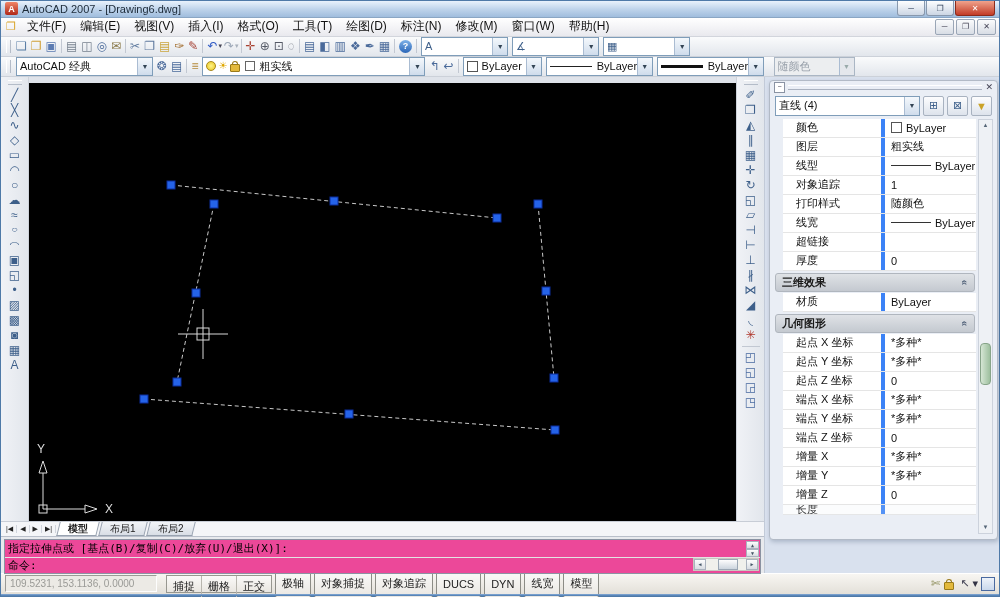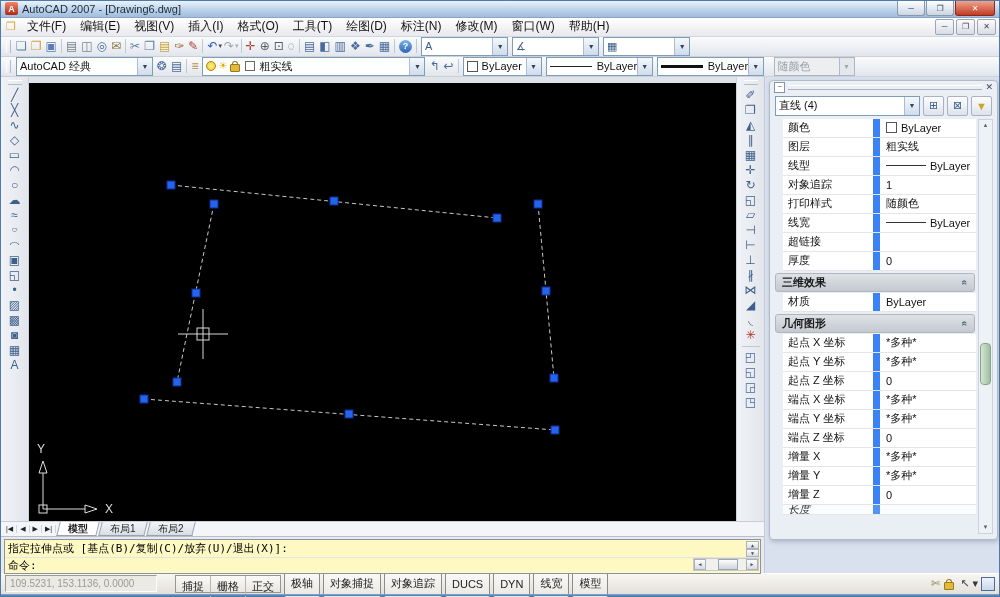--- a/index.html
+++ b/index.html
@@ -75,21 +75,21 @@
   .tabs-row{height:14px;display:flex;align-items:center;background:#f4f5f8;border-top:1px solid #c8cdd6;
     font-size:10px;padding-left:2px;}
   .tnav{font-size:7px;color:#222;padding:0 3px;border-right:1px solid #d0d4dc;}
   .tab{height:13px;display:flex;align-items:center;padding:0 9px;margin-left:2px;color:#222;
     background:linear-gradient(#f2f4f7,#d9dee6);border:1px solid #98a2b0;border-top:none;transform:skewX(-14deg);}
   .tab>span{transform:skewX(14deg);}
   .tab.active{background:#fff;font-weight:bold;}
 
   
   .command{height:38px;background:#e8eaee;border-top:1px solid #b9bfca;padding:2px 3px;display:flex;}
-  .cmd-box{flex:1;background:#fef9c3;border:1px solid #8b93a2;position:relative;
+  .cmd-box{flex:1;background:#ec4899;border:1px solid #8b93a2;position:relative;
     font-family:"DejaVu Sans Mono","Liberation Mono",monospace;font-size:11px;color:#000;}
   .cmd-hist{height:17px;line-height:17px;padding-left:3px;white-space:nowrap;overflow:hidden;}
   .cmd-prompt{height:15px;line-height:15px;padding-left:3px;border-top:1px solid #e4e4e4;}
   .cmd-vscroll{position:absolute;right:1px;top:1px;width:13px;height:16px;display:flex;flex-direction:column;}
   .cmd-hscroll{position:absolute;right:1px;top:18px;width:64px;height:11px;display:flex;align-items:center;
     background:#f0f0ec;border:1px solid #c8c8c0;}
   .sbtn{flex:1;background:linear-gradient(#fdfdfd,#d8dce2);border:1px solid #aab2be;font-size:5px;color:#456;
     display:flex;align-items:center;justify-content:center;}
   .hthumb{width:18px;height:9px;background:linear-gradient(#fdfdfd,#ccd4de);border:1px solid #9aa6b4;margin-left:12px;}
 
@@ -106,35 +106,35 @@
   .pal-combo-row .combo{flex:1;height:18px;margin:0;}
   .pbtn{width:19px;height:18px;border:1px solid #a8b2c0;border-radius:2px;background:linear-gradient(#fdfdfe,#dde3ec);
     display:flex;align-items:center;justify-content:center;font-size:11px;color:#3d5f8a;}
   .pbtn.qs{color:#caa227;}
   .pal-grid{flex:1;margin:1px 4px 5px 5px;display:flex;overflow:hidden;}
   .grid-main{flex:1;overflow:hidden;}
   .sect-hdr{height:17px;background:linear-gradient(#dfe2e6,#c4c9d0);border:1px solid #b0b6be;border-radius:3px;
     display:flex;align-items:center;padding:0 6px;font-weight:bold;color:#1a1a1a;margin:2px 1px 1px 0;}
   .chev{margin-left:auto;color:#53637a;display:inline-block;transform:rotate(90deg);font-size:10px;}
   .prow{display:flex;height:18px;background:#fff;border-bottom:1px solid #e5e5e5;align-items:center;margin-left:8px;}
-  .prow.cut{height:9px;overflow:hidden;opacity:.85;font-style:italic;}
-  .plabel{width:44%;height:100%;display:flex;align-items:center;padding-left:5px;border-right:7px solid #3b82f6;color:#111;}
+  .prow.cut{height:9px;overflow:hidden;opacity:.85;}
+  .plabel{width:44%;height:100%;display:flex;align-items:center;padding-left:5px;border-right:4px solid #3b82f6;color:#111;margin-left:8px;}
   .pval{flex:1;display:flex;align-items:center;padding-left:6px;gap:4px;color:#111;}
   .pval .sw{margin-right:0;}
   .pval .pline{width:40px;height:1px;background:#333;}
   .pal-scroll{width:13px;margin-left:2px;background:#eef1f5;border:1px solid #ccd2dc;display:flex;
     flex-direction:column;align-items:center;position:relative;}
   .pal-scroll .sarr{font-size:6px;color:#567;height:11px;display:flex;align-items:center;}
   .pal-scroll .sarr.down{margin-top:auto;}
   .sthumb{position:absolute;top:54%;left:1px;width:9px;height:40px;border-radius:4px;
     background:linear-gradient(90deg,#d5e6d4,#9dbf9e);border:1px solid #87a489;}
 
   
   .statusbar{height:20px;display:flex;align-items:center;background:linear-gradient(#f8f6f2,#e3e0d9);
-    border-top:1px solid #fff;padding:0 4px;gap:18px;}
+    border-top:1px solid #fff;padding:0 4px;gap:9px;}
   .coord{width:146px;height:15px;display:flex;align-items:center;padding-left:4px;font-size:10px;color:#9a9a96;
     background:#eceae5;border:1px solid;border-color:#9a9a96 #fdfdfd #fdfdfd #9a9a96;}
   .tgl-group{display:flex;height:16px;border:1px solid #979790;background:linear-gradient(#fbfaf8,#e9e6e0);}
   .tg{display:flex;align-items:center;padding:11px 6px;font-size:11px;color:#222;}
   .tgl-group .tg{border-right:1px solid #b8b6ae;}
   .tgl-group .tg:last-child{border-right:none;}
   .tg.on{height:14px;border:1px solid #8c8c86;background:linear-gradient(#fefefe,#e7e4de);border-radius:8px;}
   .sb-right{margin-left:auto;display:flex;align-items:center;gap:3px;}
   .sb-ico{font-size:11px;color:#6a6a55;line-height:1;}
   .clean-screen{width:12px;height:12px;border:1px solid #4a6aa0;background:linear-gradient(#eef3fa,#c9d8ec);}

